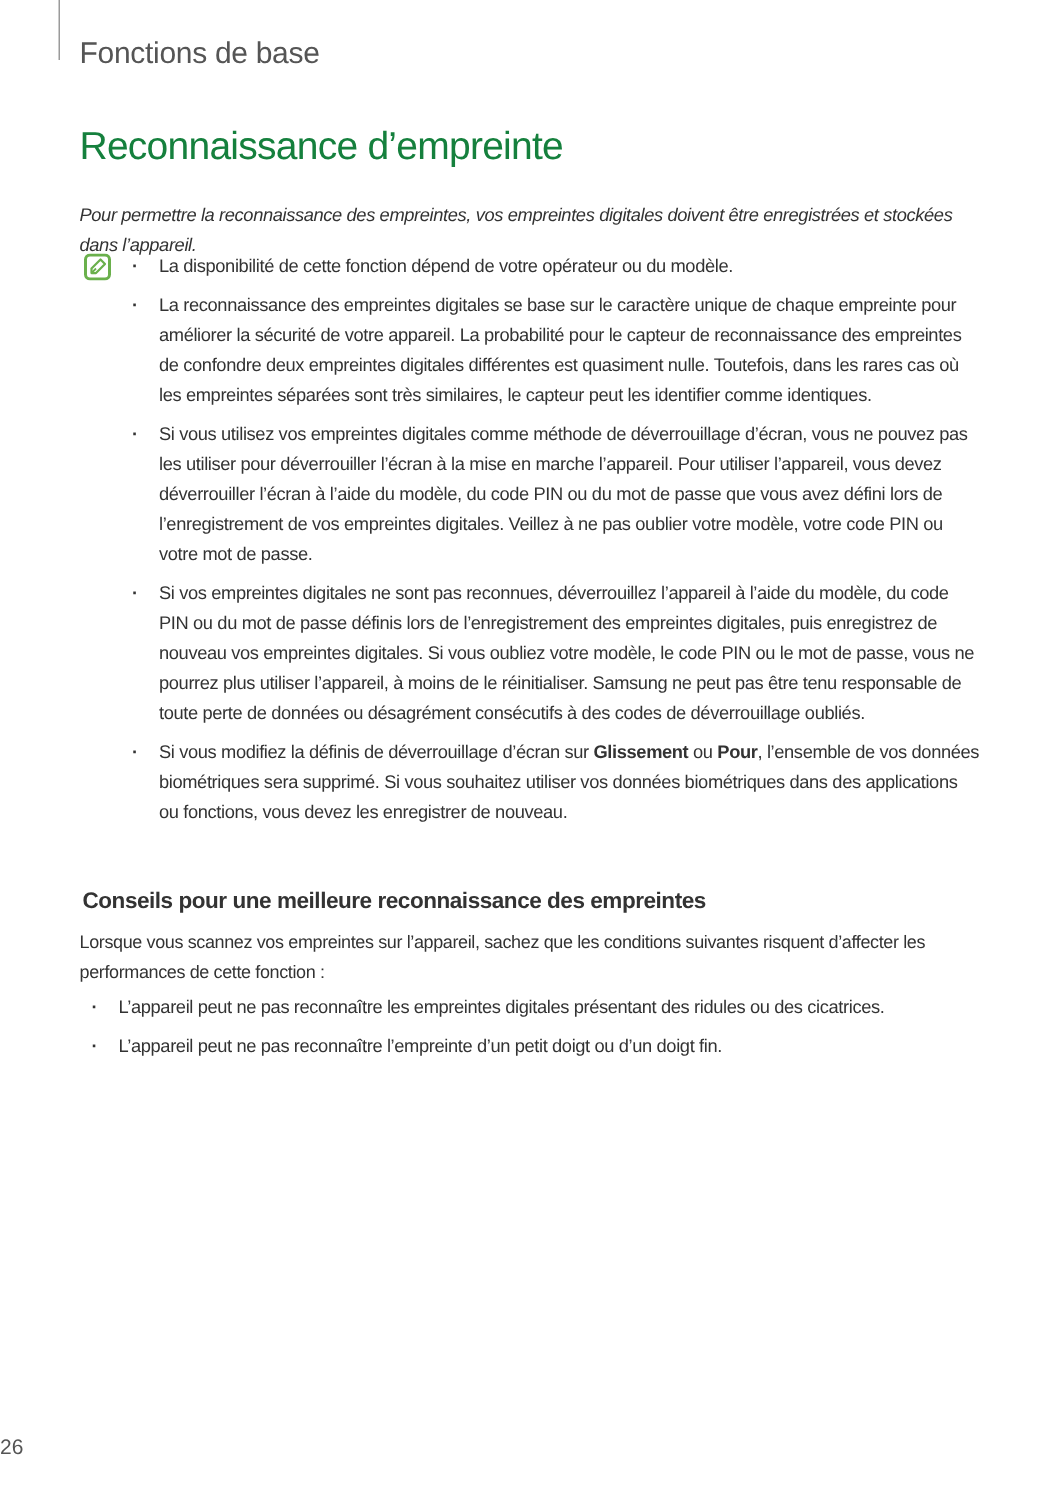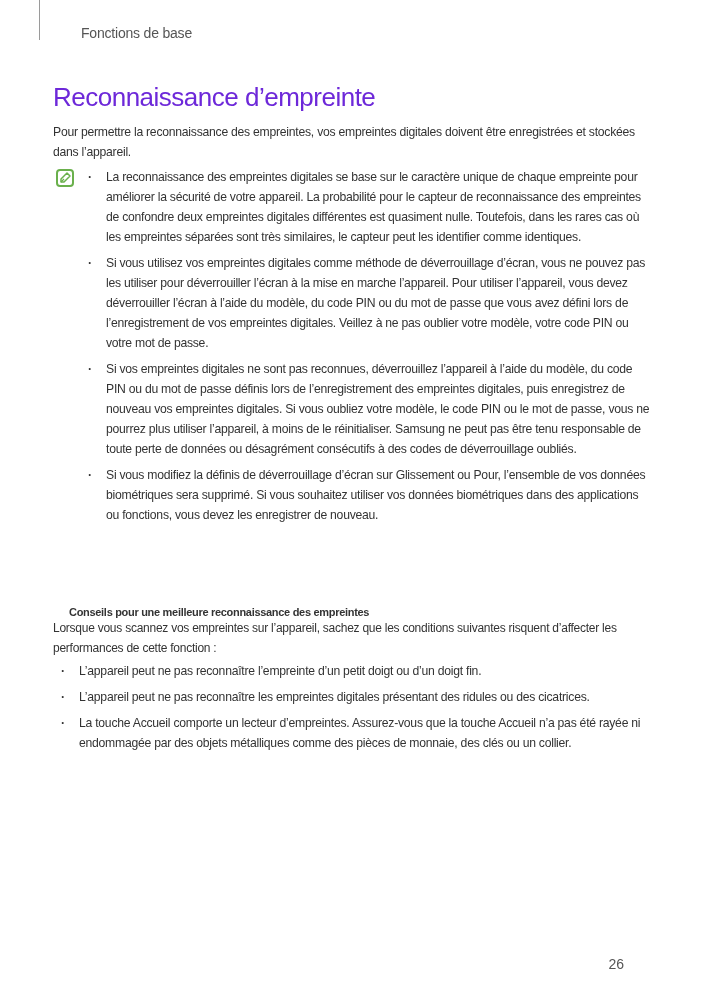--- a/index.html
+++ b/index.html
@@ -1,57 +1,57 @@
 <!DOCTYPE html>
 <html><head>
 <meta charset="utf-8">
 <style>
   html, body { margin: 0; padding: 0; background: #ffffff; }
   body { width: 703px; height: 994px; position: relative; overflow: hidden;
          font-family: "Liberation Sans", sans-serif; color: #333333; }
   .header-rule { position: absolute; left: 39px; top: 0; width: 1px; height: 40px; background: #9a9a9a; }
-  .header-title { position: absolute; left: 53px; top: 25px; font-size: 14px; color: #555; letter-spacing: -0.2px; margin-left: 28px; }
-  .page-title { position: absolute; left: 53px; top: 82px; font-size: 26px; color: #6d28d9; font-weight: normal; margin: 0; letter-spacing: -0.5px; }
-  .intro { position: absolute; left: 53px; top: 122px; width: 600px; font-size: 12.2px; line-height: 20px; margin: 0; letter-spacing: -0.25px; }
+  .header-title { position: absolute; left: 53px; top: 25px; font-size: 20px; color: #555; letter-spacing: -0.2px; }
+  .page-title { position: absolute; left: 53px; top: 82px; font-size: 26px; color: #15803d; font-weight: normal; margin: 0; letter-spacing: -0.5px; }
+  .intro { position: absolute; left: 53px; top: 133px; width: 600px; font-size: 12.2px; line-height: 20px; margin: 0; letter-spacing: -0.25px; font-style: italic; }
   .note-icon { position: absolute; left: 56px; top: 169px; width: 18px; height: 18px; }
   ul.notes { position: absolute; left: 88px; top: 167px; width: 565px; margin: 0; padding: 0; list-style: none; }
   ul.notes li, ul.tips li { position: relative; padding-left: 18px; font-size: 12.2px; line-height: 20px; letter-spacing: -0.25px; margin-bottom: 6px; }
   ul.notes li::before, ul.tips li::before { content: "·"; position: absolute; left: 0; top: 0; font-weight: bold; }
-  .sub-title { position: absolute; left: 53px; top: 590px; margin: 16px; font-size: 11px; font-weight: bold; color: #333; letter-spacing: -0.3px; }
+  .sub-title { position: absolute; left: 53px; top: 590px; margin: 2px; font-size: 15px; font-weight: bold; color: #333; letter-spacing: -0.3px; }
   .tips-intro { position: absolute; left: 53px; top: 618px; width: 600px; font-size: 12px; line-height: 20px; margin: 0; letter-spacing: -0.25px; }
   ul.tips { position: absolute; left: 61px; top: 661px; width: 595px; margin: 0; padding: 0; list-style: none; }
   ul.tips li { padding-left: 18px; }
-  b { font-weight: normal; }
-  .page-number { position: absolute; left: 0; width: 624px; top: 956px; text-align: right; font-size: 14px; color: #555; }
+  b { font-weight: bold; }
+  .page-number { position: absolute; left: 0; width: 624px; top: 956px; text-align: left; font-size: 14px; color: #555; }
 </style>
 </head>
 <body>
 
 <div class="header-rule"></div>
 <div class="header-title">Fonctions de base</div>
 
 <h1 class="page-title">Reconnaissance d’empreinte</h1>
 
 <p class="intro">Pour permettre la reconnaissance des empreintes, vos empreintes digitales doivent être enregistrées et stockées dans l’appareil.</p>
 
 <svg class="note-icon" viewBox="0 0 18 18">
   <rect x="1" y="1" width="16" height="16" rx="3" ry="3" fill="none" stroke="#6ab04c" stroke-width="2"></rect>
   <path d="M5 13 L5 10 L11 4 L14 7 L8 13 Z" fill="none" stroke="#6ab04c" stroke-width="1.5" stroke-linejoin="round"></path>
   <path d="M5 13 L8 10" stroke="#6ab04c" stroke-width="1.2"></path>
 </svg>
 
 <ul class="notes">
+  <li>La disponibilité de cette fonction dépend de votre opérateur ou du modèle.</li>
   <li>La reconnaissance des empreintes digitales se base sur le caractère unique de chaque empreinte pour améliorer la sécurité de votre appareil. La probabilité pour le capteur de reconnaissance des empreintes de confondre deux empreintes digitales différentes est quasiment nulle. Toutefois, dans les rares cas où les empreintes séparées sont très similaires, le capteur peut les identifier comme identiques.</li>
   <li>Si vous utilisez vos empreintes digitales comme méthode de déverrouillage d’écran, vous ne pouvez pas les utiliser pour déverrouiller l’écran à la mise en marche l’appareil. Pour utiliser l’appareil, vous devez déverrouiller l’écran à l’aide du modèle, du code PIN ou du mot de passe que vous avez défini lors de l’enregistrement de vos empreintes digitales. Veillez à ne pas oublier votre modèle, votre code PIN ou votre mot de passe.</li>
   <li>Si vos empreintes digitales ne sont pas reconnues, déverrouillez l’appareil à l’aide du modèle, du code PIN ou du mot de passe définis lors de l’enregistrement des empreintes digitales, puis enregistrez de nouveau vos empreintes digitales. Si vous oubliez votre modèle, le code PIN ou le mot de passe, vous ne pourrez plus utiliser l’appareil, à moins de le réinitialiser. Samsung ne peut pas être tenu responsable de toute perte de données ou désagrément consécutifs à des codes de déverrouillage oubliés.</li>
   <li><span>Si vous modifiez la définis de déverrouillage d’écran sur </span><b>Glissement</b><span> ou </span><b>Pour</b><span>, l’ensemble de vos données biométriques sera supprimé. Si vous souhaitez utiliser vos données biométriques dans des applications ou fonctions, vous devez les enregistrer de nouveau.</span></li>
 </ul>
 
 <h2 class="sub-title">Conseils pour une meilleure reconnaissance des empreintes</h2>
 <p class="tips-intro">Lorsque vous scannez vos empreintes sur l’appareil, sachez que les conditions suivantes risquent d’affecter les performances de cette fonction :</p>
 
 <ul class="tips">
+  <li>L’appareil peut ne pas reconnaître les empreintes digitales présentant des ridules ou des cicatrices.</li>
   <li>L’appareil peut ne pas reconnaître l’empreinte d’un petit doigt ou d’un doigt fin.</li>
-  <li>L’appareil peut ne pas reconnaître les empreintes digitales présentant des ridules ou des cicatrices.</li>
-  <li>La touche Accueil comporte un lecteur d’empreintes. Assurez-vous que la touche Accueil n’a pas été rayée ni endommagée par des objets métalliques comme des pièces de monnaie, des clés ou un collier.</li>
 </ul>
 
 <div class="page-number">26</div>
 
 </body></html>

